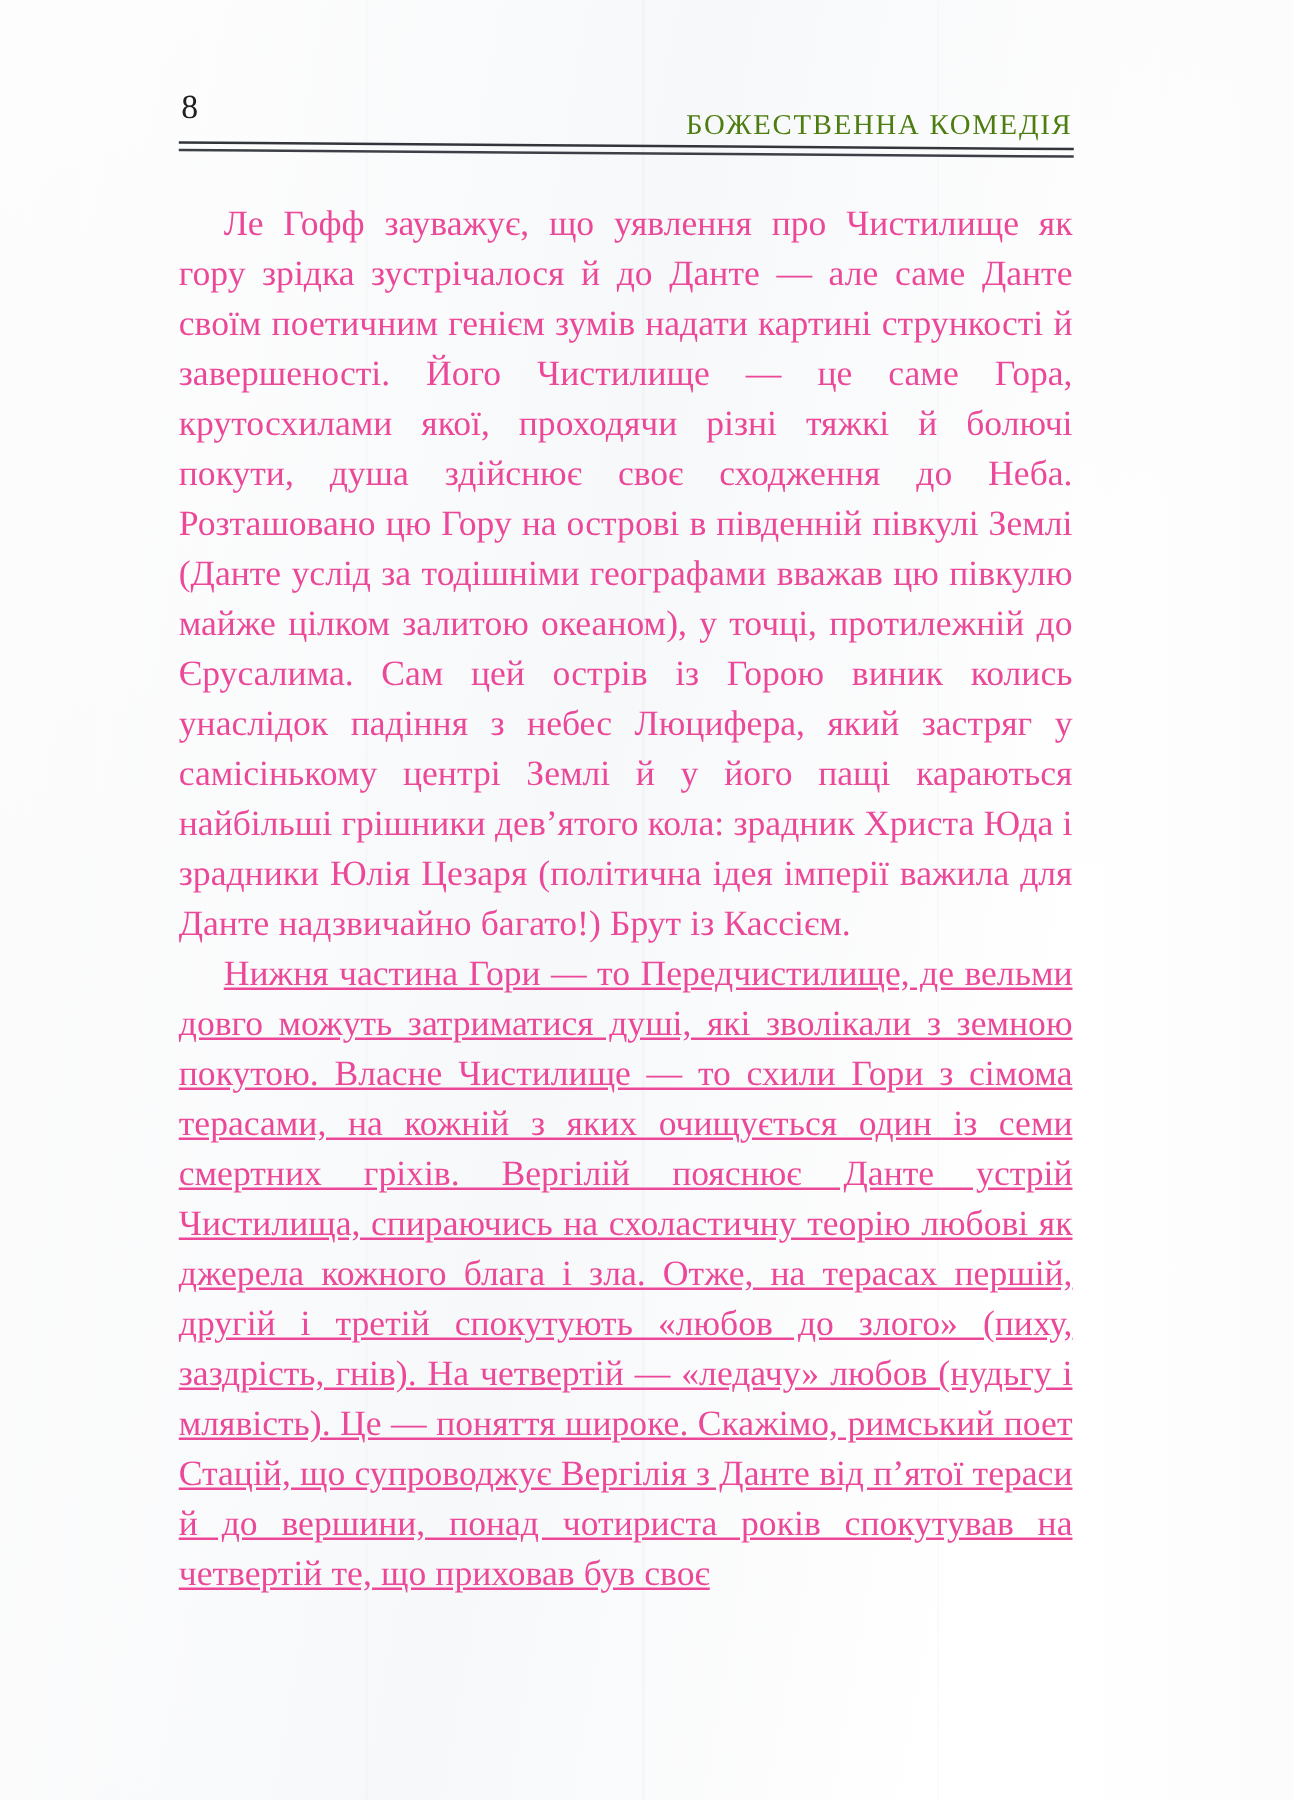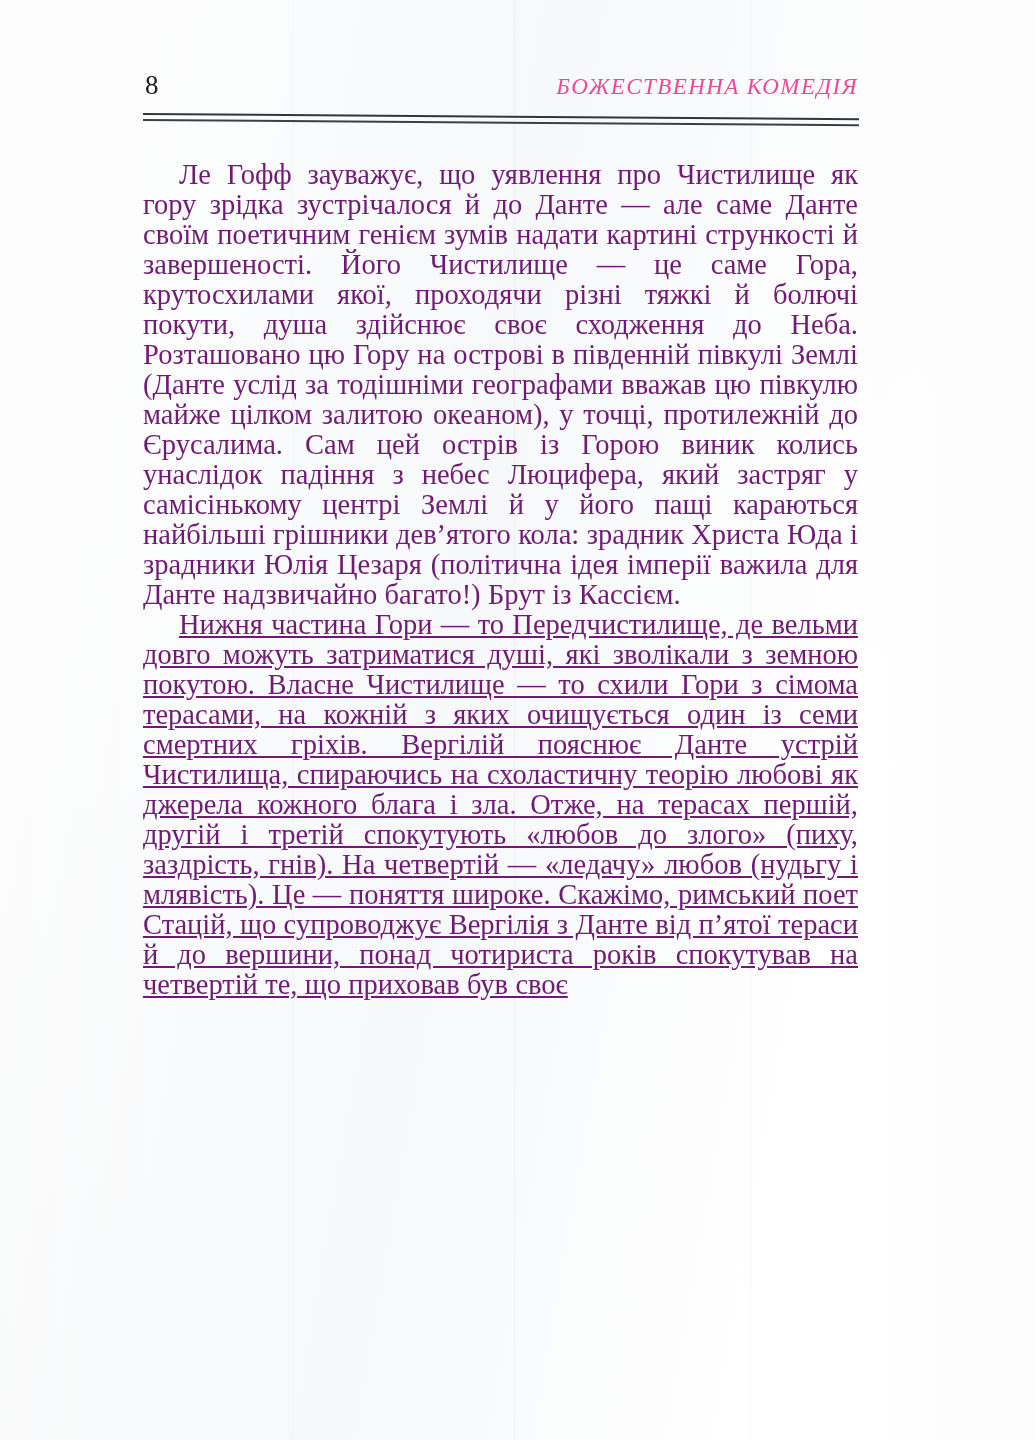--- a/index.html
+++ b/index.html
@@ -53,27 +53,26 @@
     position: absolute;
     left: 2px;
     top: 0;
     font-size: 27px;
     line-height: 1;
     color: #20201f;
   }
   .running-title {
     position: absolute;
     right: 0;
-    top: 3px;
+    top: 16px;
     font-size: 23px;
     line-height: 1;
     letter-spacing: 1.4px;
-    color: #ec4899;
+    color: #4d7c0f;
     white-space: nowrap;
-    font-style: italic;
   }
 
   
   .rule-wrap {
     position: absolute;
     left: 143px;
     top: 113px;
     width: 716px;
     height: 14px;
     transform: rotate(0.42deg);
@@ -91,23 +90,23 @@
 
   
   .body-text {
     margin-top: 28px;
   }
   p.para {
     margin: 0;
     text-align: justify;
     text-justify: inter-word;
     font-size: 28.5px;
-    line-height: 30px;
+    line-height: 40px;
     text-indent: 36px;
-    color: #701a75;
+    color: #ec4899;
     hyphens: manual;
     word-spacing: .2px;
   }
   p.para + p.para {
     margin-top: 0;
     text-decoration: underline;
   }
 </style>
 </head>
 <body>

